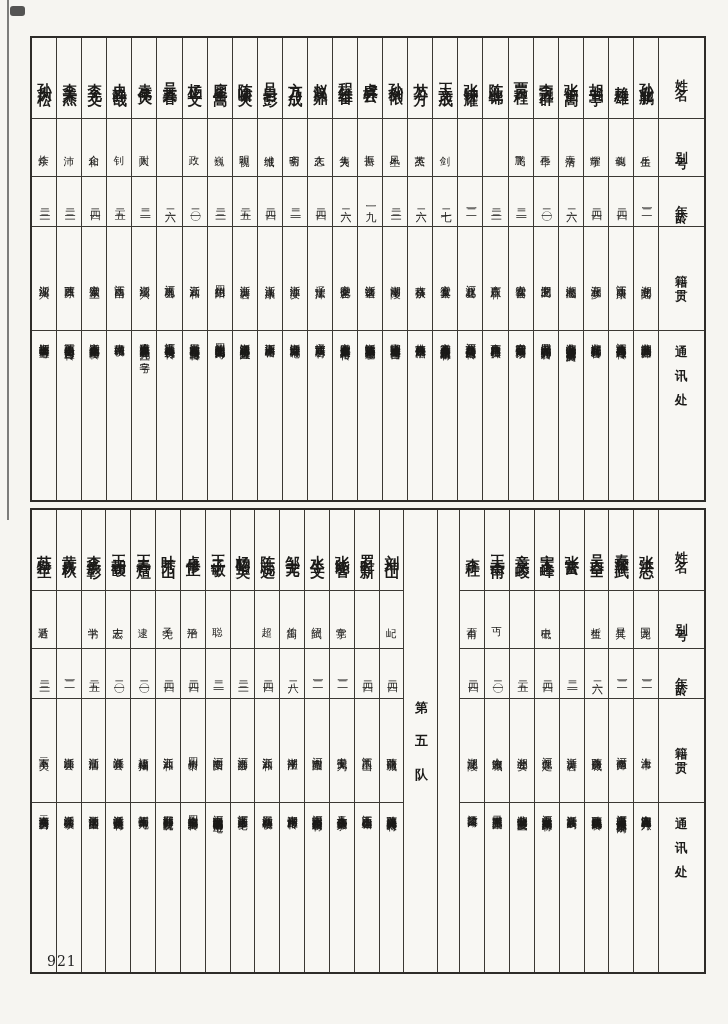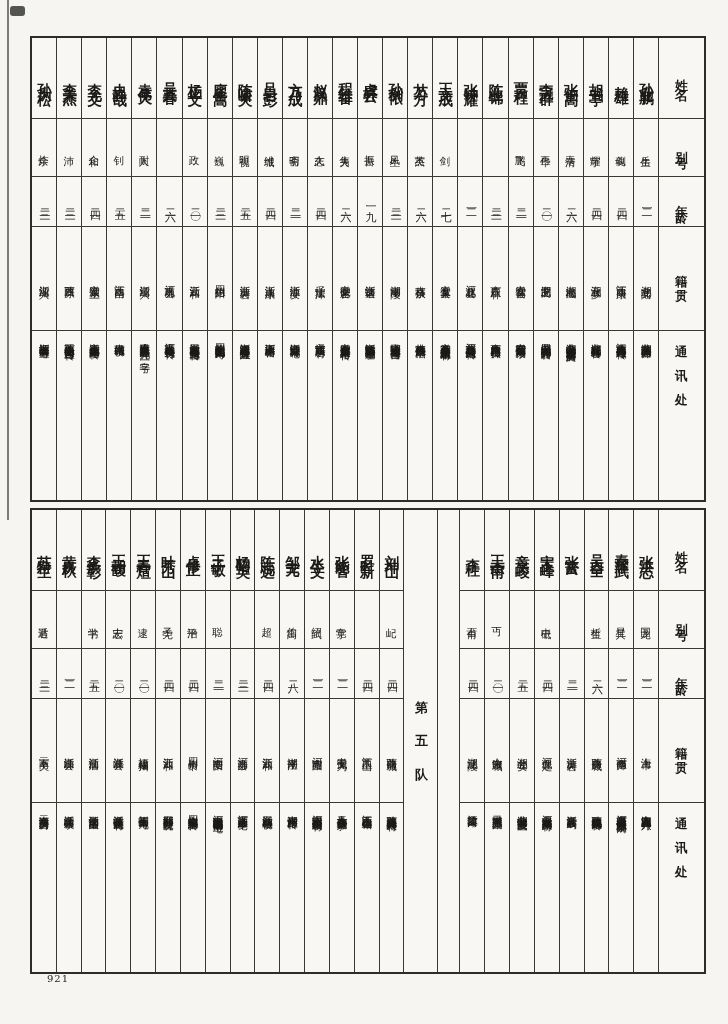--- a/index.html
+++ b/index.html
@@ -60,22 +60,22 @@
   .col--header .cell--age .vtext{letter-spacing:.5em;}
   .col--header .cell--native .vtext{letter-spacing:1.1em;}
   .col--header .cell--address .vtext{letter-spacing:1.9em;}
 
   .divider-label-text{
     writing-mode:vertical-rl;text-orientation:upright;
     font-size:13px;font-weight:600;letter-spacing:2.6em;
   }
 
   .page-number{
-    position:absolute;left:47px;top:973px;
-    font-size:10px;letter-spacing:1px;color:#242424;
+    position:absolute;left:47px;top:953px;
+    font-size:14px;letter-spacing:1px;color:#242424;
     font-family:"DejaVu Serif",serif;
   }
 </style>
 </head>
 <body>
 
 <div class="scan-edge-left"></div>
 <div class="scan-blob"></div>
 
 <div id="top-table" class="roster-table">

